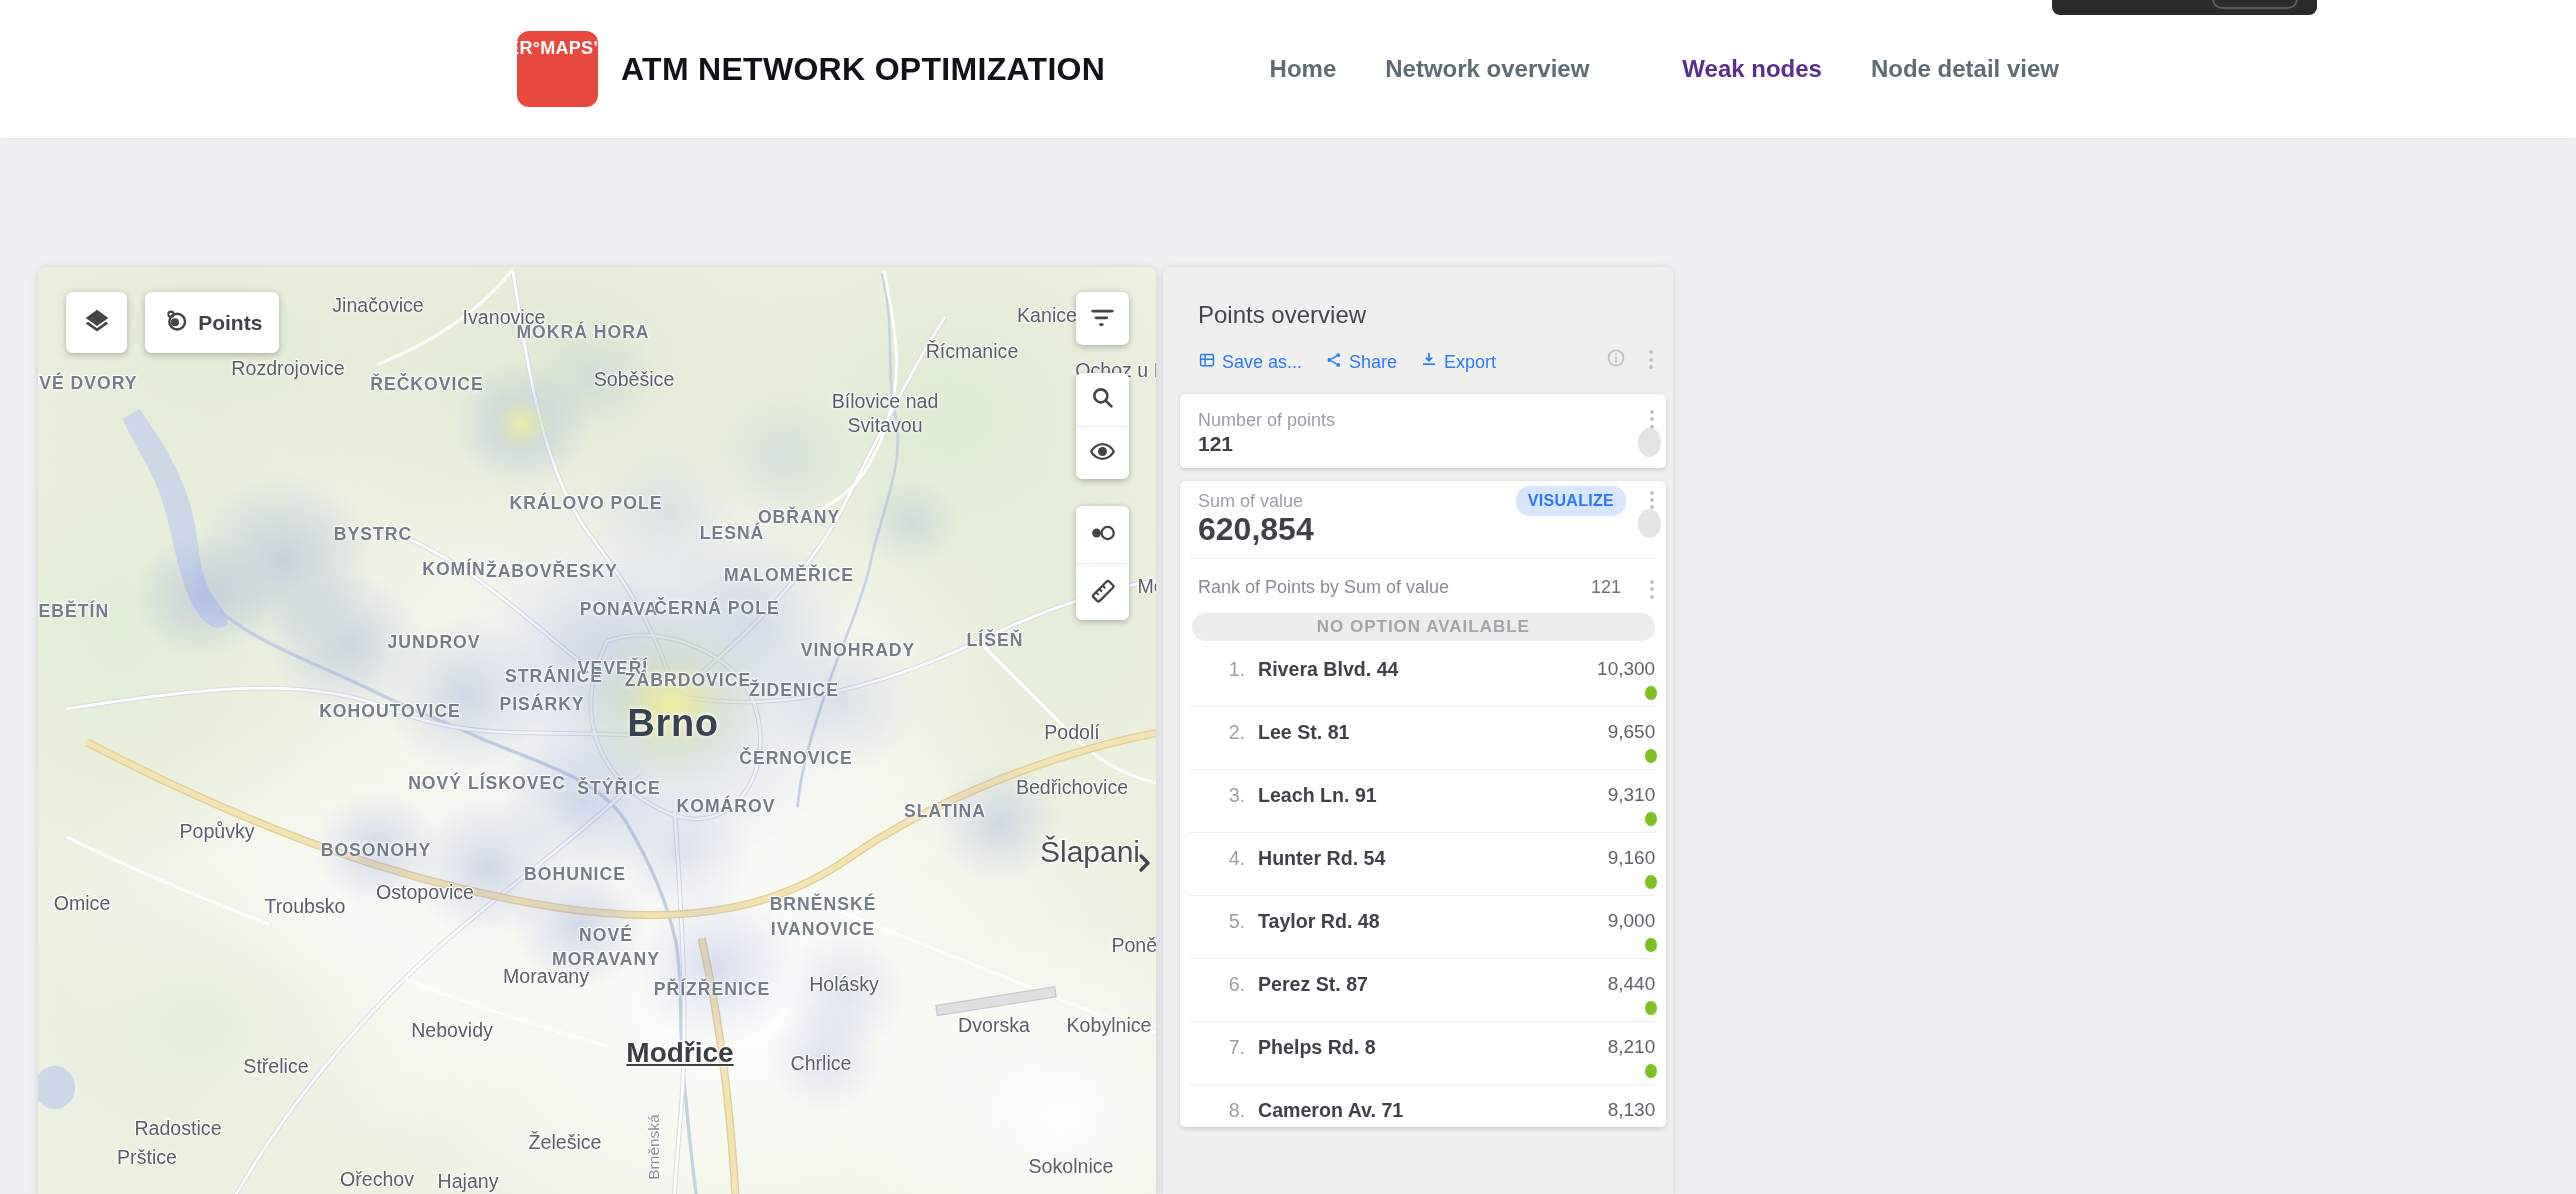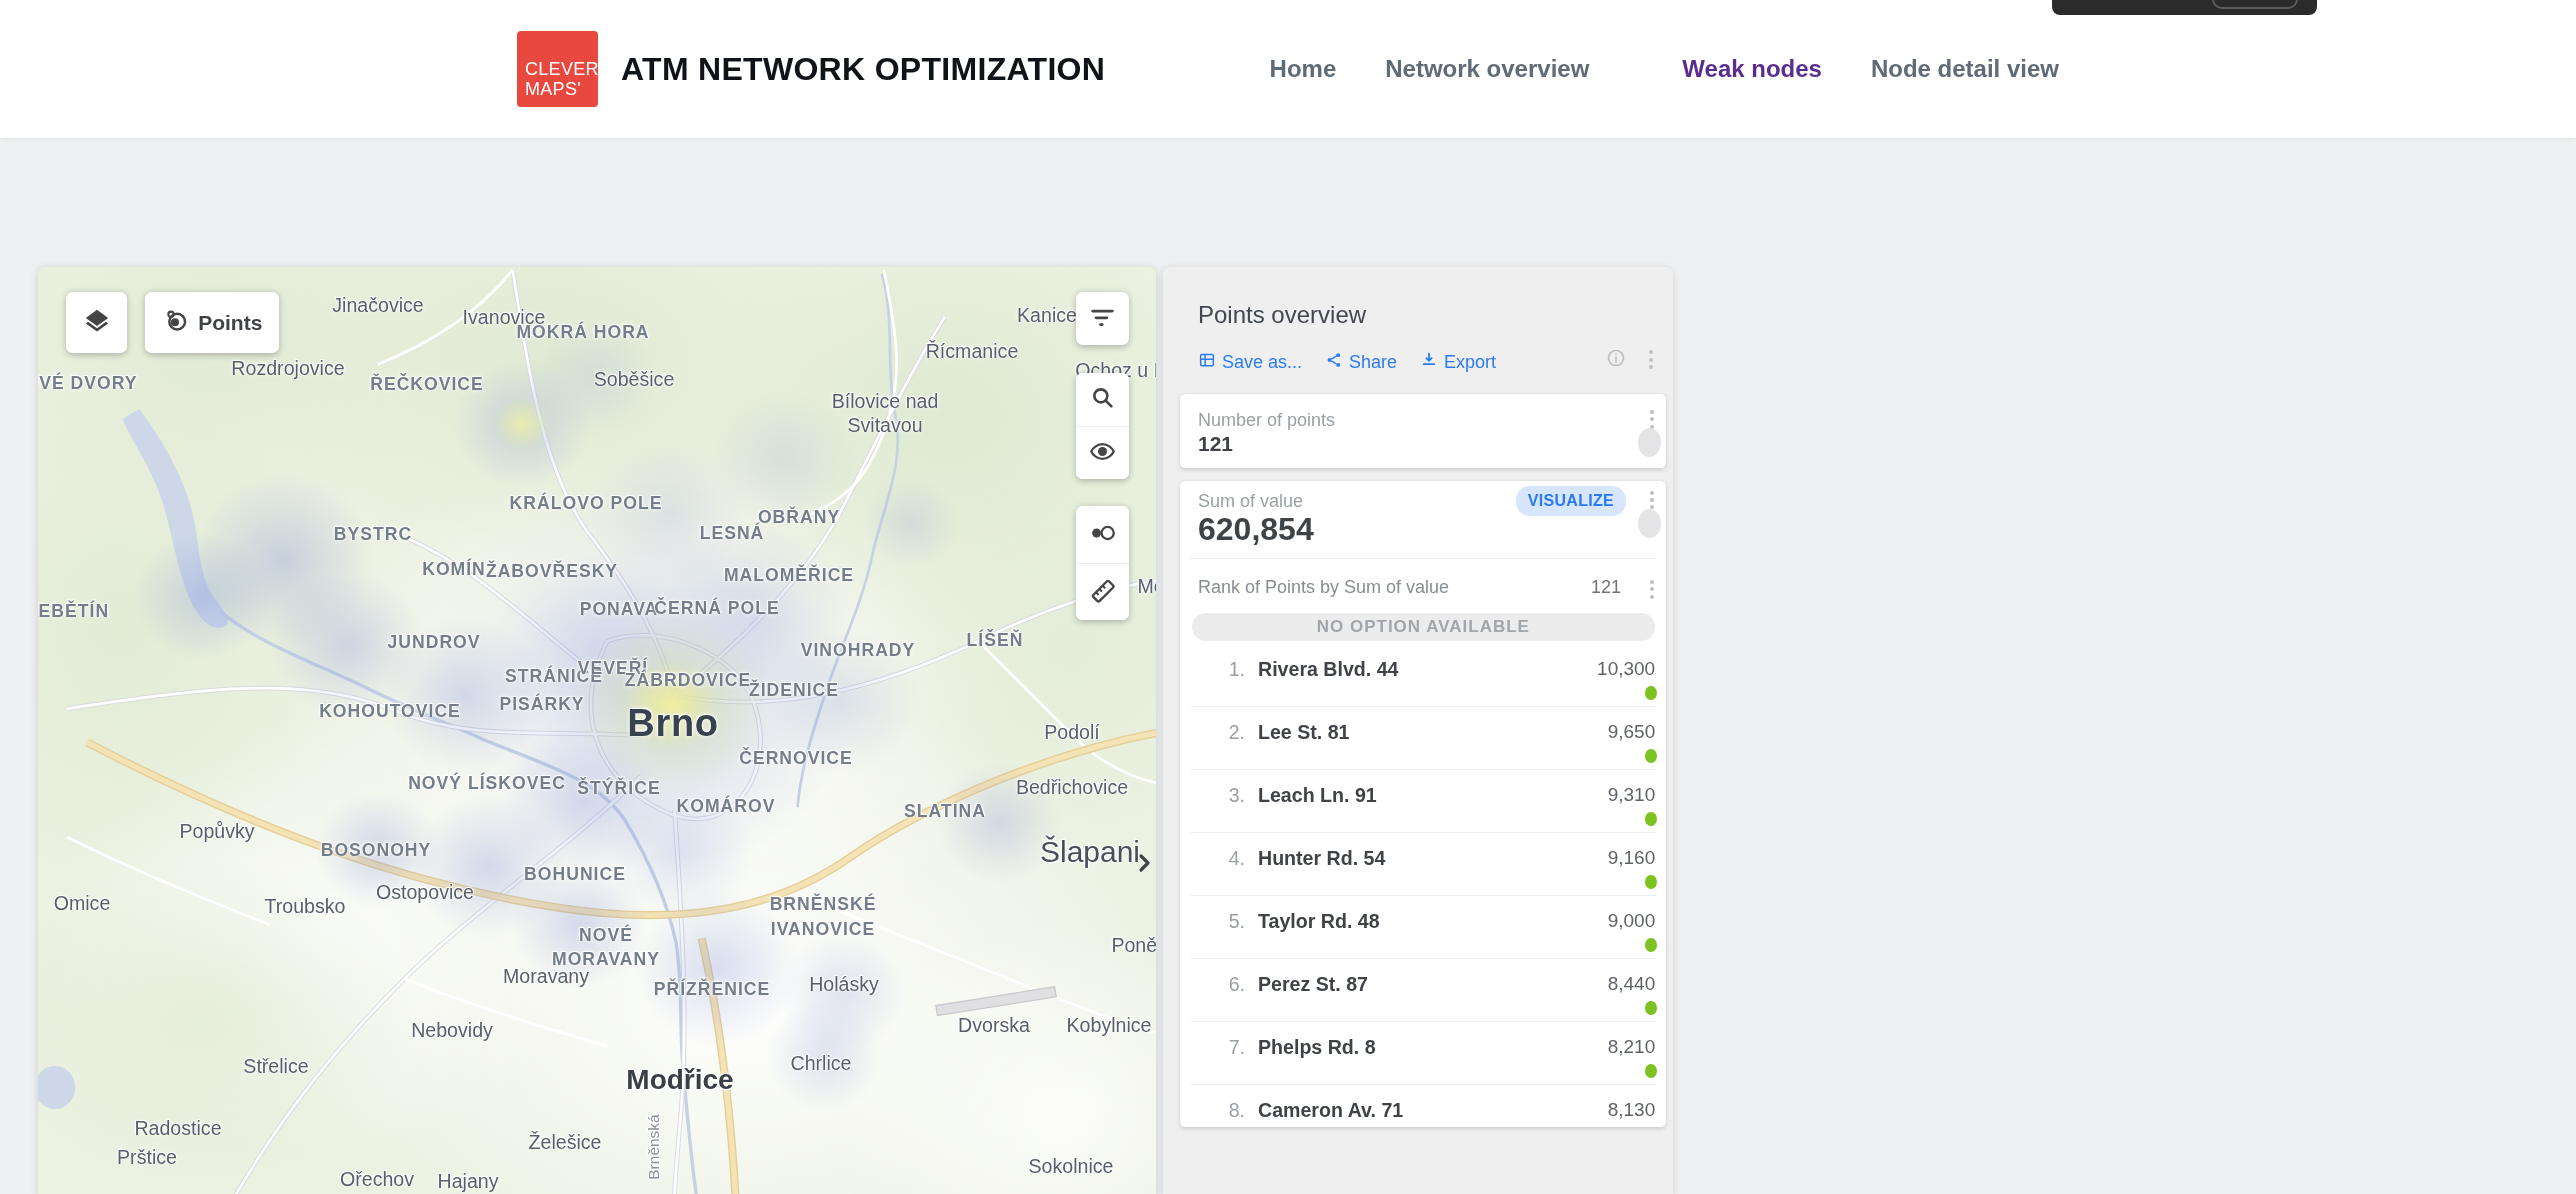--- a/index.html
+++ b/index.html
@@ -3,22 +3,22 @@
 <meta charset="utf-8">
 <style>
   * { margin:0; padding:0; box-sizing:border-box; }
   html,body { width:2576px; height:1195px; overflow:hidden; }
   body { font-family:"Liberation Sans", sans-serif; background:#eef0f2; position:relative; }
 
   
   .header { position:absolute; left:0; top:0; width:2576px; height:138px; background:#ffffff;
             box-shadow:0 1.4px 5.4px rgba(0,0,0,.08); z-index:50; }
   .logo { position:absolute; left:517px; top:31px; width:81px; height:76px; background:#e8483d;
-          border-radius:4px; color:#fff; font-weight:normal; font-size:18px; line-height:20px;
-          display:flex; flex-direction:column; justify-content:flex-end; padding:6.8px 0 8px 8px;
+          border-radius:12px; color:#fff; font-weight:bold; font-size:18px; line-height:20px;
+          display:flex; flex-direction:row; justify-content:flex-end; padding:6.8px 0 8px 8px;
           letter-spacing:0.3px; cursor:pointer; }
   .app-title { position:absolute; left:621px; top:0; height:138px; display:flex; align-items:center;
                font-size:32px; font-weight:bold; color:#101418; letter-spacing:0.3px; }
   .nav { position:absolute; right:517px; top:0; height:138px; display:flex; align-items:center; gap:49px; }
   .nav a { font-size:24px; font-weight:600; color:#5f6b77; text-decoration:none; cursor:pointer; }
   .nav a.active { color:#5c2d91; font-weight:700;margin-left:44px; }
   .dark-bar { position:absolute; left:2052px; top:0; width:265px; height:15px; background:#2b2b2b;
               border-radius:0 0 8px 8px; overflow:hidden; z-index:60; }
   .dark-pill { position:absolute; right:19px; top:-10.8px; width:86px; height:20px;
                border:2px solid #5c5c5c; border-radius:10.8px; }
@@ -265,21 +265,21 @@
       <div class="map-label t" style="left: 311px; top: 912px; margin-left: 28px;">Ořechov</div>
       <div class="map-label t" style="left: 430px; top: 914px;">Hajany</div>
       <div class="map-label t" style="left: 527px; top: 875px;">Želešice</div>
       <div class="map-label t" style="left: 1033px; top: 899px;">Sokolnice</div>
       <div class="map-label t" style="left: 956px; top: 758px;">Dvorska</div>
       <div class="map-label t" style="left: 1071px; top: 758px;">Kobylnice</div>
       <div class="map-label t" style="left: 783px; top: 796px;">Chrlice</div>
       <div class="map-label t" style="left: 806px; top: 717px;">Holásky</div>
       <div class="map-label t" style="left: 1099px; top: 678px;">Ponět</div>
       <div class="map-label c1" style="left: 635px; top: 456px;">Brno</div>
-      <div class="map-label c2" style="left: 642px; top: 813px;">Modřice</div>
+      <div class="map-label c2" style="left: 642px; top: 786px; text-decoration: underline;">Modřice</div>
       <div class="map-label c3" style="left: 1052px; top: 585px;">Šlapani</div>
       <div class="map-label r" style="left: 616px; top: 880px; transform: translate(-50%, -50%) rotate(-90deg);">Brněnská</div>
     </div>
 
   <button class="mbtn btn-layers">
     <span>
       <svg width="30" height="30" viewBox="0 0 24 24">
           <path d="M12 3 3 9.5 12 16l9-6.5z" fill="#454545"></path>
       <path d="M4.8 12.6 3 13.9 12 20.4l9-6.5-1.8-1.3L12 17.8z" fill="#454545"></path>
         </svg>

